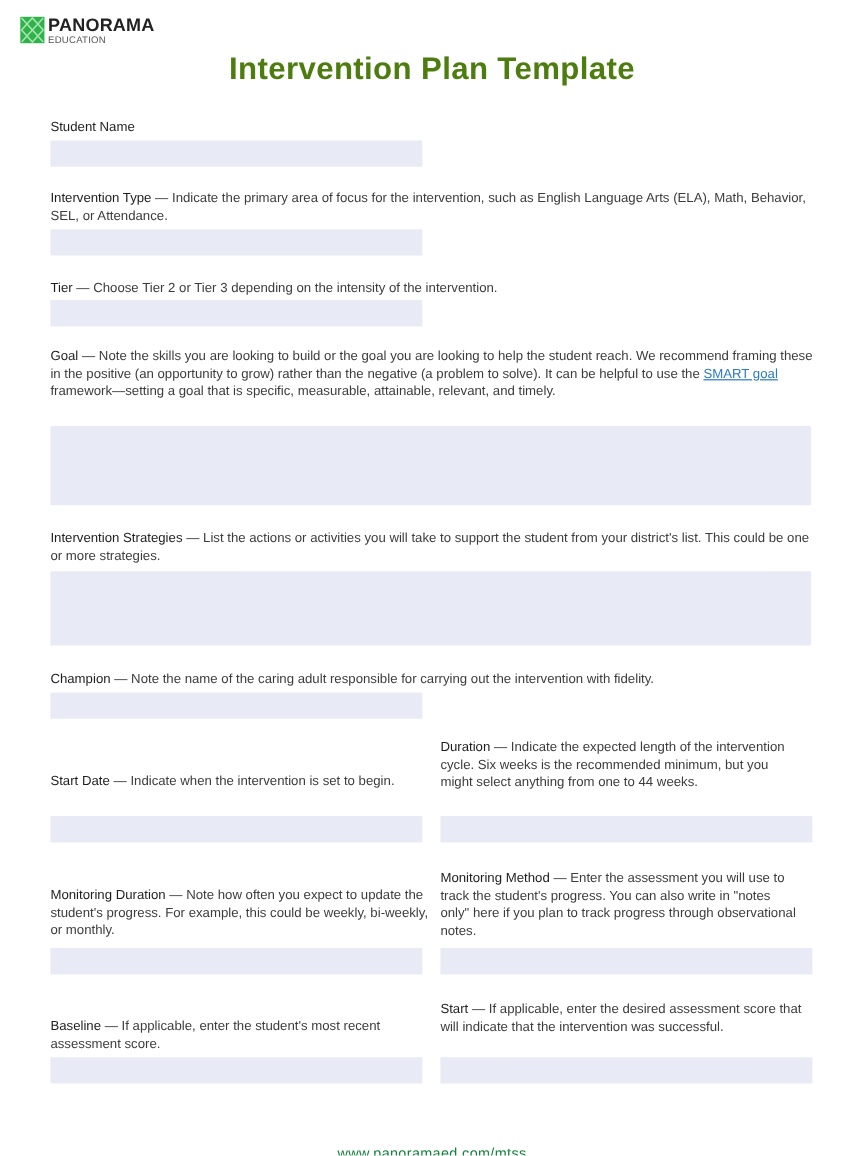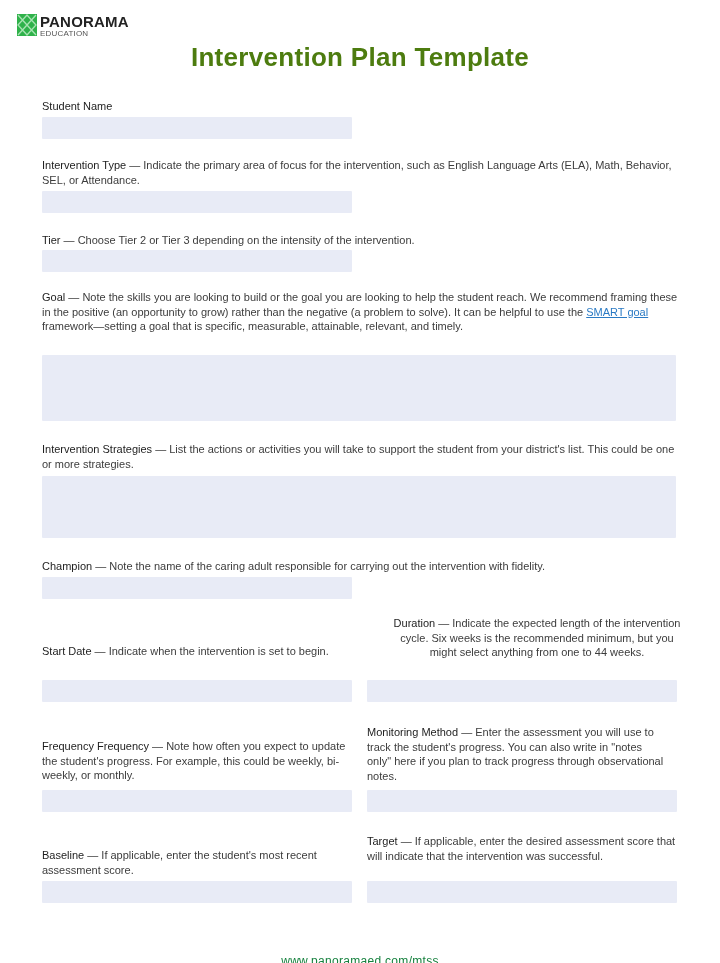--- a/index.html
+++ b/index.html
@@ -74,38 +74,38 @@
 <div class="field" style="left:42px; top:559px; width:640px;">
   <div class="label"><b>Champion</b><span> — </span><span>Note the name of the caring adult responsible for carrying out the intervention with fidelity.</span></div>
 </div>
 <div class="box" style="left:42px; top:577px; width:310px; height:22px;"></div>
 
 <div class="field" style="left:42px; top:644px; width:310px;">
   <div class="label"><b>Start Date</b><span> — </span><span>Indicate when the intervention is set to begin.</span></div>
 </div>
 <div class="box" style="left:42px; top:680px; width:310px; height:22px;"></div>
 
-<div class="field" style="left:387px; top:616px; width:300px;text-align:center;">
+<div class="field" style="left:367px; top:616px; width:300px;">
   <div class="label"><b>Duration</b><span> — </span><span>Indicate the expected length of the intervention cycle. Six weeks is the recommended minimum, but you might select anything from one to 44 weeks.</span></div>
 </div>
 <div class="box" style="left:367px; top:680px; width:310px; height:22px;"></div>
 
 <div class="field" style="left:42px; top:739px; width:318px;">
-  <div class="label"><b>Frequency Frequency</b><span> — </span><span>Note how often you expect to update the student's progress. For example, this could be weekly, bi-weekly, or monthly.</span></div>
+  <div class="label"><b>Monitoring Duration</b><span> — </span><span>Note how often you expect to update the student's progress. For example, this could be weekly, bi-weekly, or monthly.</span></div>
 </div>
 <div class="box" style="left:42px; top:790px; width:310px; height:22px;"></div>
 
 <div class="field" style="left:367px; top:725px; width:300px;">
   <div class="label"><b>Monitoring Method</b><span> — </span><span>Enter the assessment you will use to track the student's progress. You can also write in "notes only" here if you plan to track progress through observational notes.</span></div>
 </div>
 <div class="box" style="left:367px; top:790px; width:310px; height:22px;"></div>
 
 <div class="field" style="left:42px; top:848px; width:310px;">
   <div class="label"><b>Baseline</b><span> — </span><span>If applicable, enter the student's most recent assessment score.</span></div>
 </div>
 <div class="box" style="left:42px; top:881px; width:310px; height:22px;"></div>
 
 <div class="field" style="left:367px; top:834px; width:310px;">
-  <div class="label"><b>Target</b><span> — </span><span>If applicable, enter the desired assessment score that will indicate that the intervention was successful.</span></div>
+  <div class="label"><b>Start</b><span> — </span><span>If applicable, enter the desired assessment score that will indicate that the intervention was successful.</span></div>
 </div>
 <div class="box" style="left:367px; top:881px; width:310px; height:22px;"></div>
 
 <div class="footer">www.panoramaed.com/mtss</div>
 
 </body></html>

